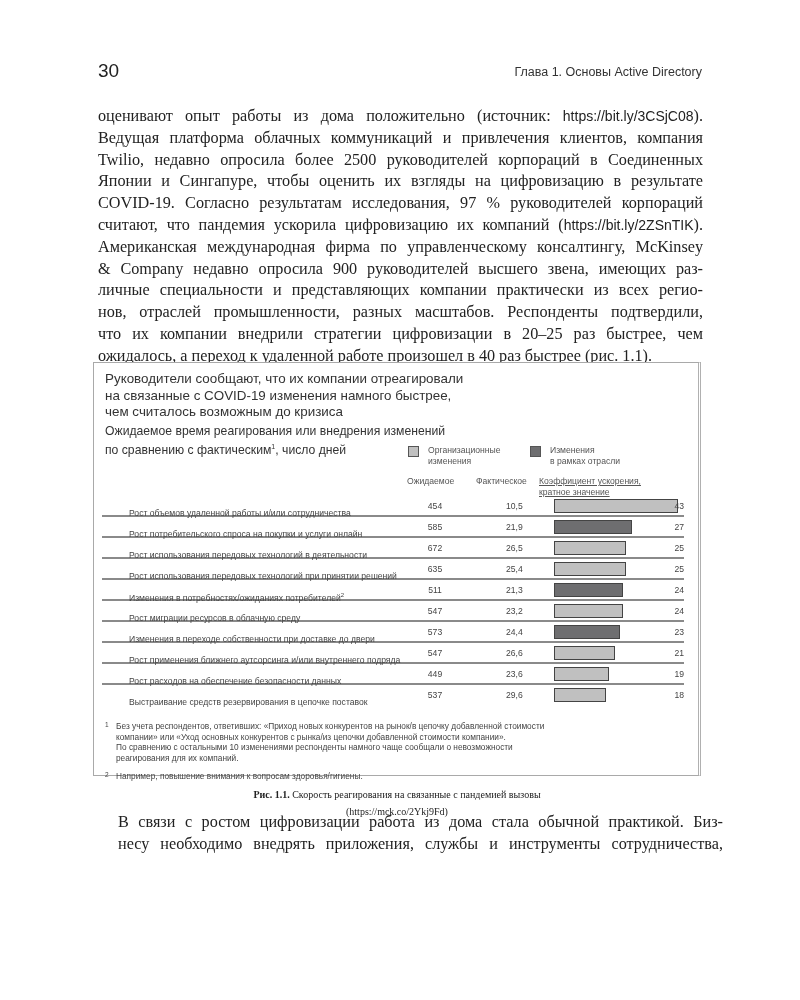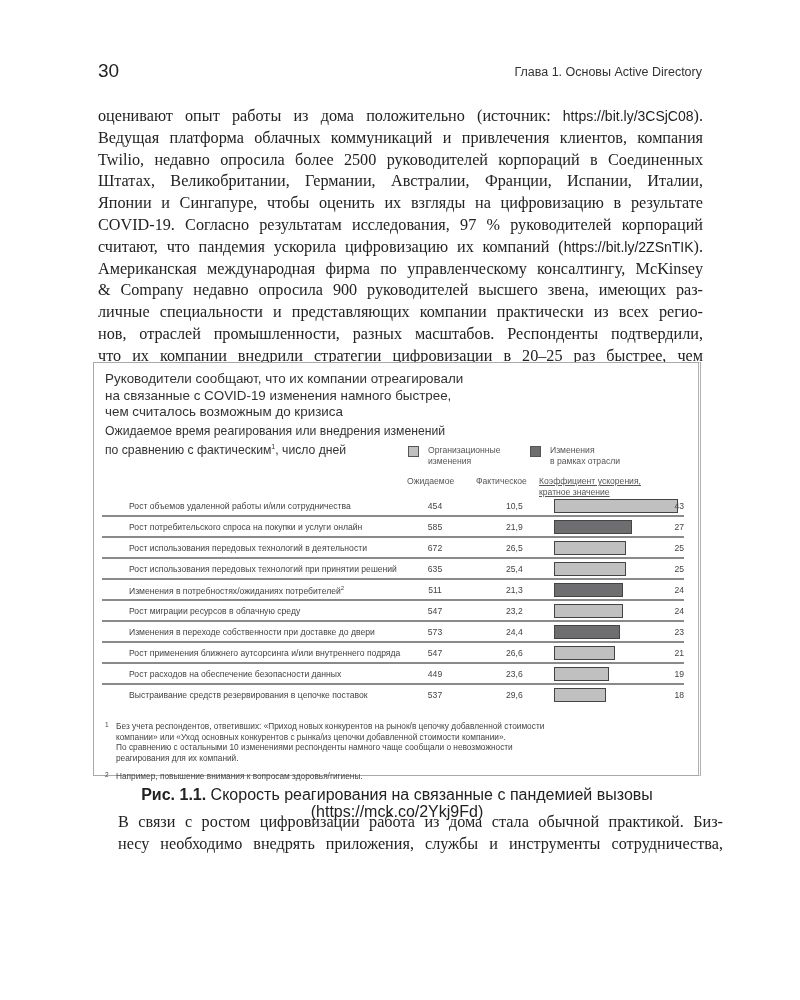--- a/index.html
+++ b/index.html
@@ -23,47 +23,46 @@
   .legend.org { left: 314px; }
   .legend.ind { left: 436px; }
   .col-head { position: absolute; top: 113px; font-size: 8.6px; line-height: 10.5px; color: #555; white-space: nowrap; }
   .col-head.exp { left: 313px; }
   .col-head.act { left: 382px; }
   .col-head.coef { left: 445px; text-decoration: underline; }
 
   .rows { position: absolute; left: 8px; top: 133px; width: 582px; }
   .row { position: relative; height: 21px; border-bottom: 2px solid #8a8a8a; box-sizing: border-box; font-size: 8.6px; color: #444; }
   .row:last-child { border-bottom: none; }
-  .row .lbl { position: absolute; left: 3px; top: 5px; white-space: nowrap; padding-left: 24px; }
+  .row .lbl { position: absolute; left: 3px; top: 12px; white-space: nowrap; padding-left: 24px; }
   .row .lbl sup { font-size: 6px; }
   .row .ev { position: absolute; left: 318px; top: 5px; width: 30px; text-align: center; }
   .row .av { position: absolute; left: 404px; top: 5px; width: 34px; }
   .row .bar { position: absolute; left: 452px; top: 3px; height: 14px; box-sizing: border-box; border: 1.5px solid #444; }
   .row .bar.org { background: #c0c0c0; }
   .row .bar.ind { background: #6e6e70; }
   .row .cv { position: absolute; right: 0; top: 5px; text-align: right; }
 
   .notes { position: absolute; left: 11px; top: 351px; width: 580px; font-size: 8.3px; line-height: 10.7px; color: #444; }
   .note { position: relative; padding-left: 11px; margin-top: 7px; }
   .note .mk { position: absolute; left: 0; top: -1px; font-size: 6.5px; }
 
-  .caption { position: absolute; left: 93px; width: 608px; top: 786px; text-align: center; font-family: Liberation Sans, sans-serif; font-size: 16px; line-height: 17px; color: #222; }
+  .caption { position: absolute; left: 93px; width: 608px; top: 786px; text-align: center; font-family: Liberation Serif, serif; font-size: 10px; line-height: 17px; color: #222; }
   .caption b { font-weight: bold; }
 </style>
 </head>
 <body>
 
 <div class="page-num">30</div>
 <div class="running-title">Глава 1. Основы Active Directory</div>
 
 <div class="body-text p1" id="p1">
     <span class="line">оценивают опыт работы из дома положительно (источник: <span class="url">https://bit.ly/3CSjC08</span>).</span>
     <span class="line">Ведущая платформа облачных коммуникаций и привлечения клиентов, компания</span>
     <span class="line">Twilio, недавно опросила более 2500 руководителей корпораций в Соединенных</span>
-    <span class="line">Штатах, Великобритании, Германии, Австралии, Франции, Испании, Италии,</span>
     <span class="line">Японии и Сингапуре, чтобы оценить их взгляды на цифровизацию в результате</span>
     <span class="line">COVID-19. Согласно результатам исследования, 97 % руководителей корпораций</span>
     <span class="line">считают, что пандемия ускорила цифровизацию их компаний (<span class="url">https://bit.ly/2ZSnTIK</span>).</span>
     <span class="line">Американская международная фирма по управленческому консалтингу, McKinsey</span>
     <span class="line">&amp; Company недавно опросила 900 руководителей высшего звена, имеющих раз-</span>
     <span class="line">личные специальности и представляющих компании практически из всех регио-</span>
     <span class="line">нов, отраслей промышленности, разных масштабов. Респонденты подтвердили,</span>
     <span class="line">что их компании внедрили стратегии цифровизации в 20–25 раз быстрее, чем</span>
     <span class="line last">ожидалось, а переход к удаленной работе произошел в 40 раз быстрее (рис. 1.1).</span>
   </div>

